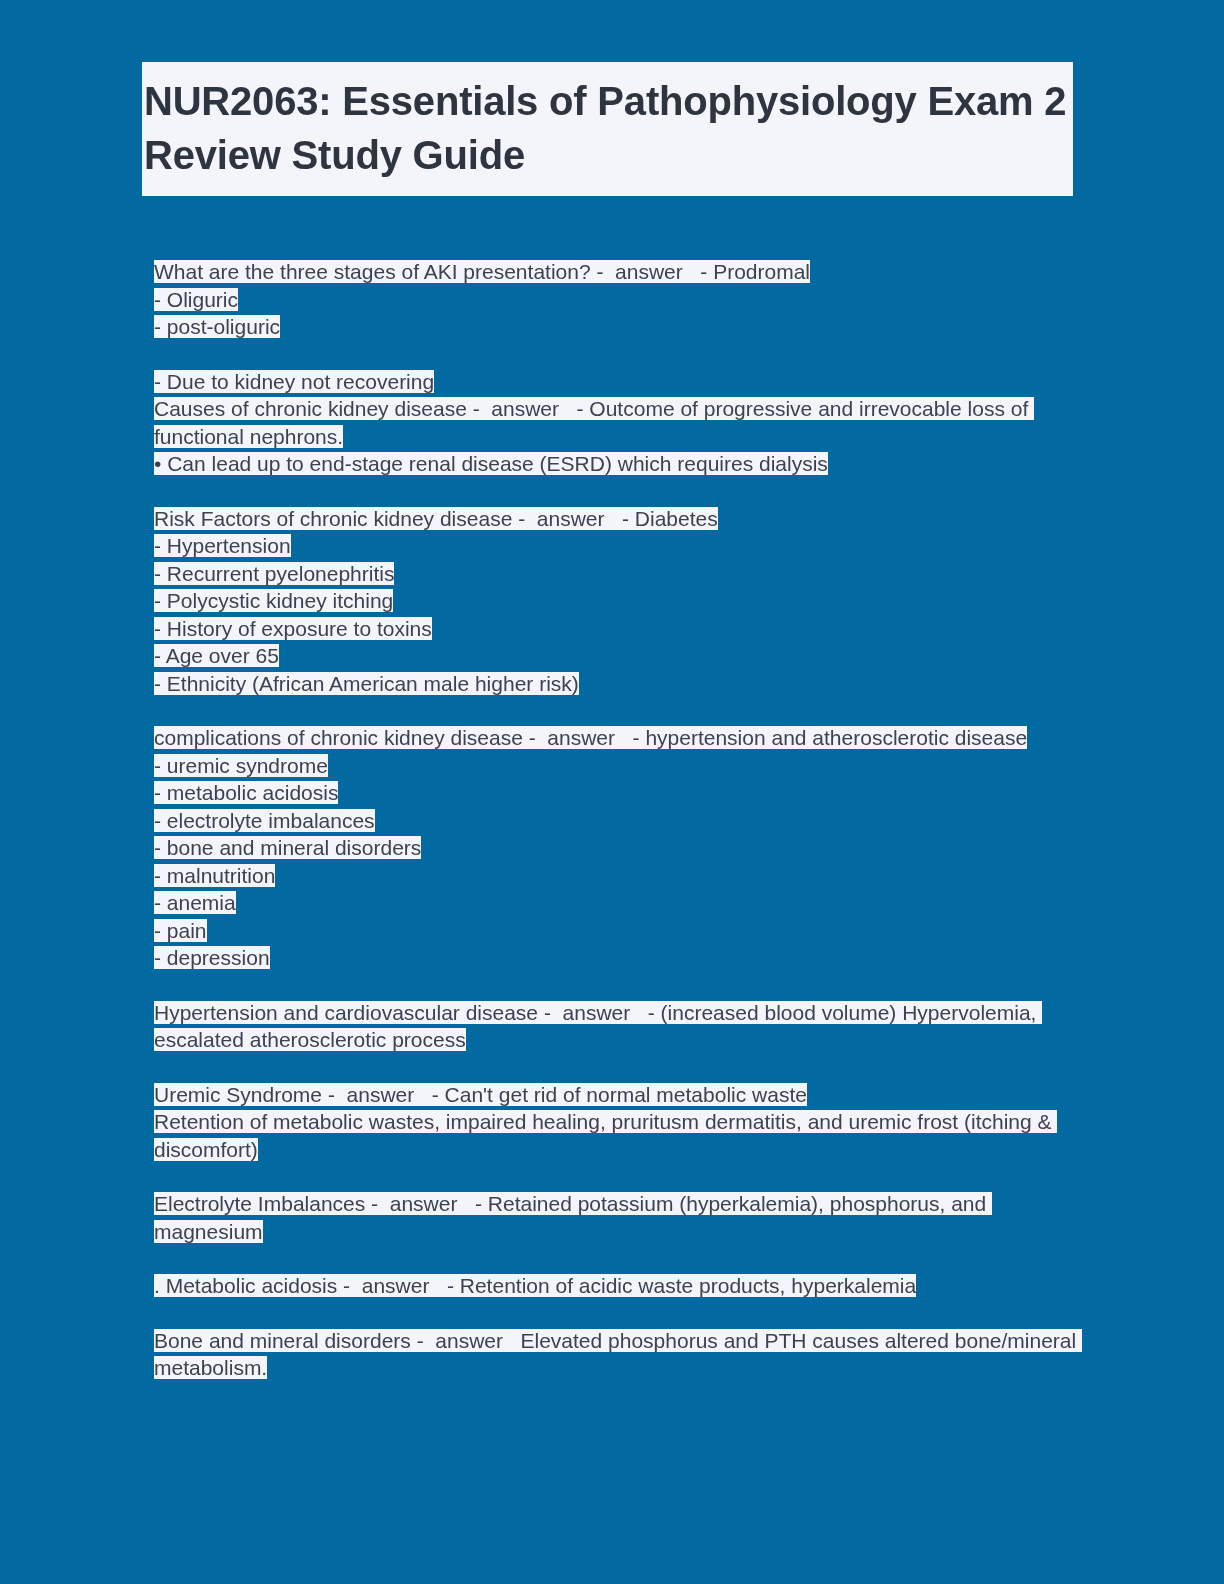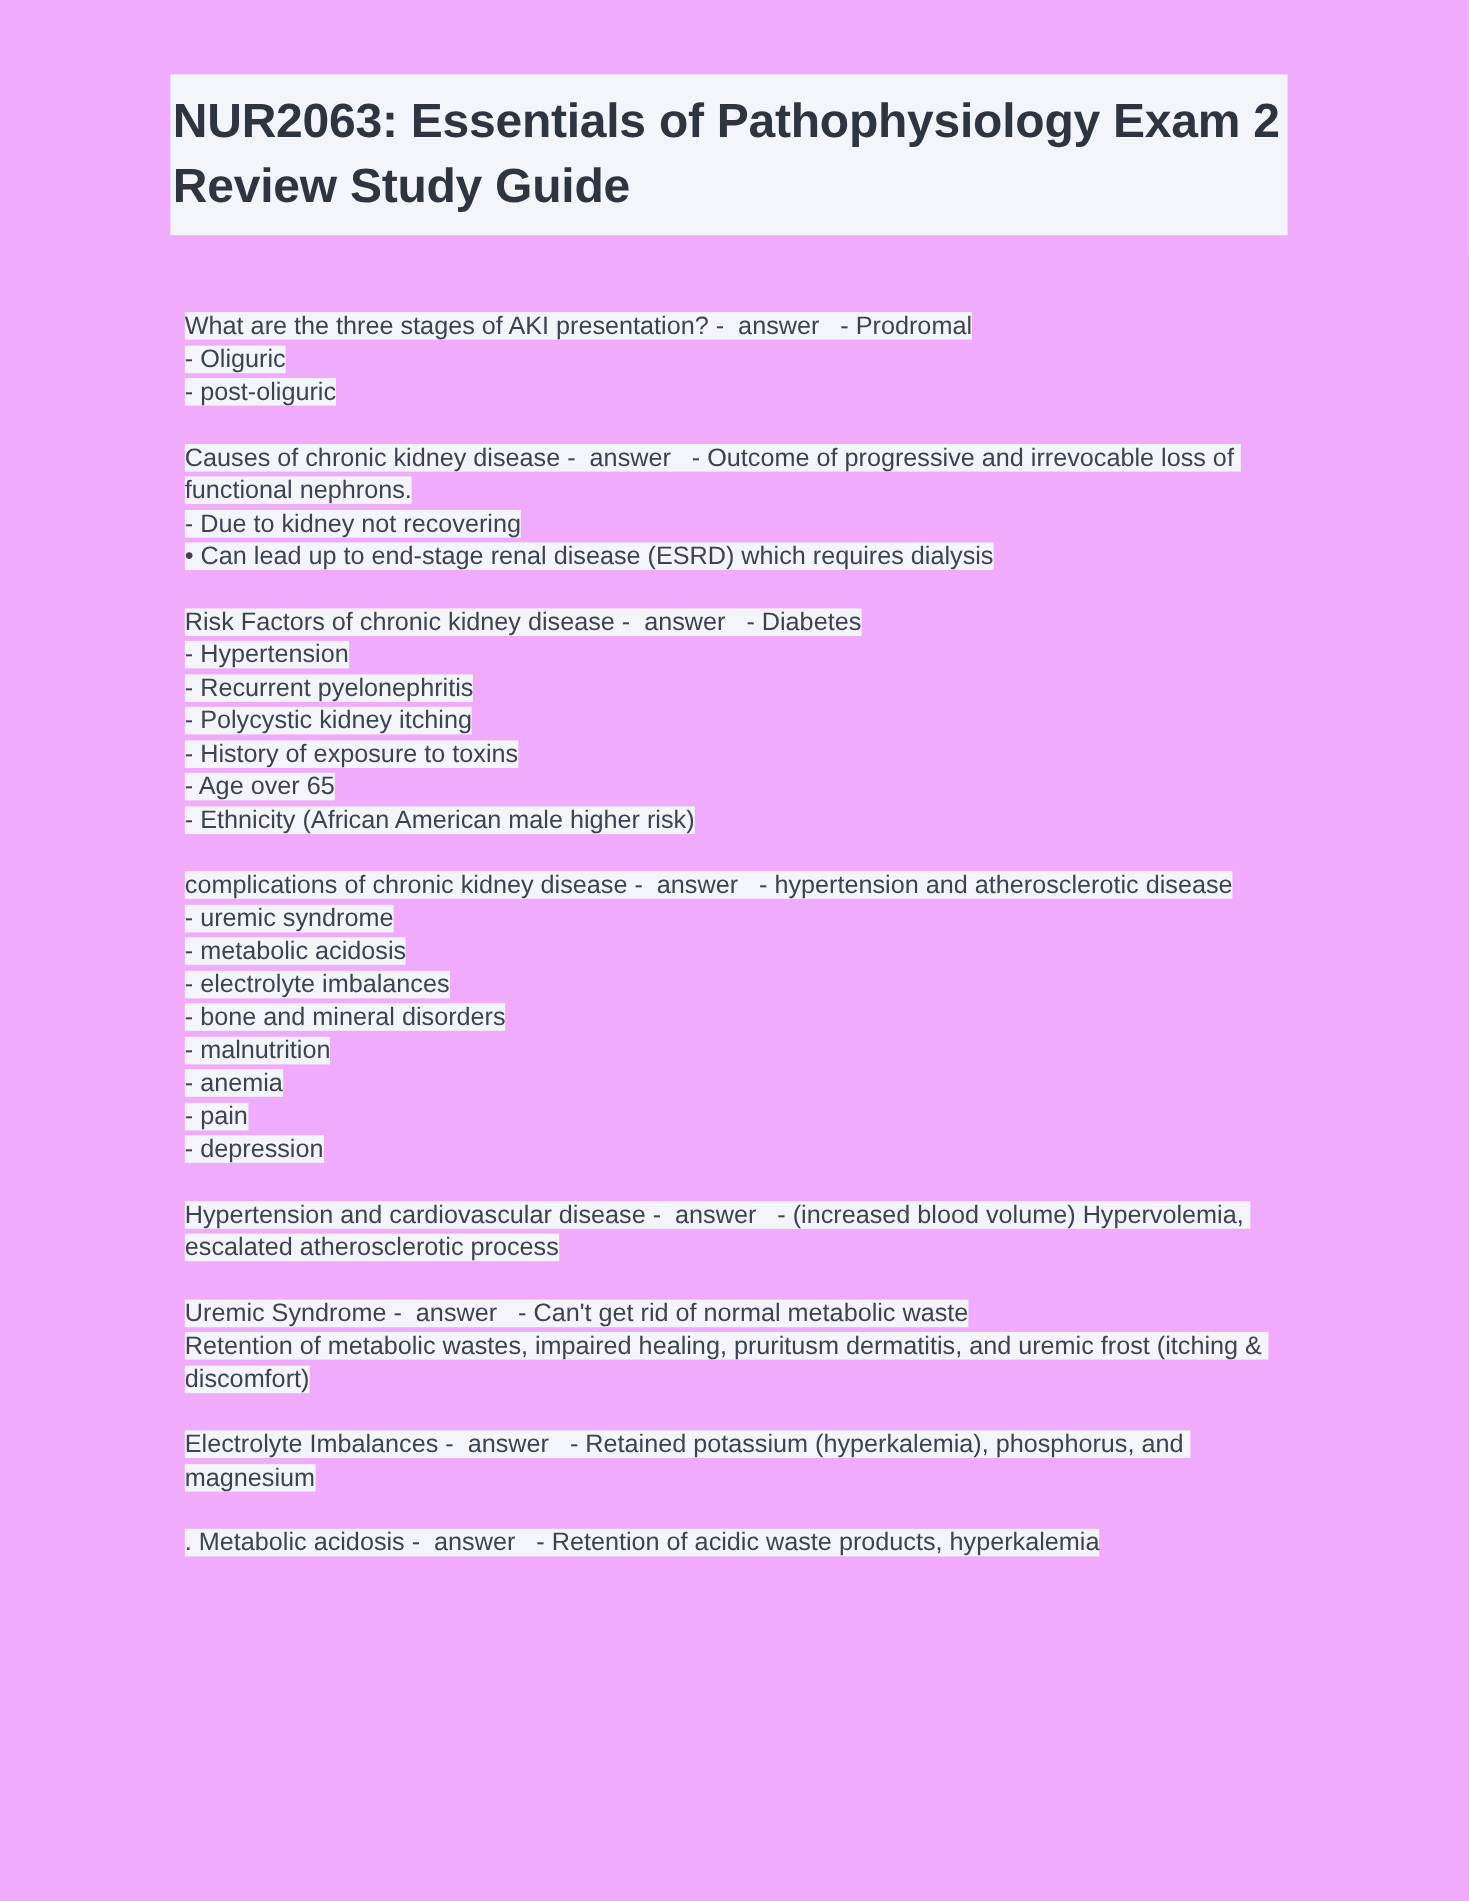--- a/index.html
+++ b/index.html
@@ -11,21 +11,21 @@
     width: 1224px;
     height: 1584px;
     font-family: "Liberation Sans", sans-serif;
     color: #3b4252;
     overflow: hidden;
   }
   .page {
     position: relative;
     width: 1224px;
     height: 1584px;
-    background: #f0abfc;
+    background: #0369a1;
   }
   .doc-header {
     position: absolute;
     left: 142px;
     top: 62px;
     width: 931px;
     background: #f4f5fa;
     padding: 12px 0 14px 0;
     box-sizing: border-box;
   }
@@ -71,22 +71,22 @@
     <h1 class="doc-title">NUR2063: Essentials of Pathophysiology Exam 2 Review Study Guide</h1>
   </div>
 
   <div class="doc-body">
       <div class="qa-block">
         <p class="qa-line"><span class="hl">What are the three stages of AKI presentation? -  answer   - Prodromal</span></p>
         <p class="qa-line"><span class="hl">- Oliguric</span></p>
         <p class="qa-line"><span class="hl">- post-oliguric</span></p>
       </div>
       <div class="qa-block">
+        <p class="qa-line"><span class="hl">- Due to kidney not recovering</span></p>
         <p class="qa-line"><span class="hl">Causes of chronic kidney disease -  answer   - Outcome of progressive and irrevocable loss of functional nephrons.</span></p>
-        <p class="qa-line"><span class="hl">- Due to kidney not recovering</span></p>
         <p class="qa-line"><span class="hl">• Can lead up to end-stage renal disease (ESRD) which requires dialysis</span></p>
       </div>
       <div class="qa-block">
         <p class="qa-line"><span class="hl">Risk Factors of chronic kidney disease -  answer   - Diabetes</span></p>
         <p class="qa-line"><span class="hl">- Hypertension</span></p>
         <p class="qa-line"><span class="hl">- Recurrent pyelonephritis</span></p>
         <p class="qa-line"><span class="hl">- Polycystic kidney itching</span></p>
         <p class="qa-line"><span class="hl">- History of exposure to toxins</span></p>
         <p class="qa-line"><span class="hl">- Age over 65</span></p>
         <p class="qa-line"><span class="hl">- Ethnicity (African American male higher risk)</span></p>
@@ -108,15 +108,18 @@
       <div class="qa-block">
         <p class="qa-line"><span class="hl">Uremic Syndrome -  answer   - Can't get rid of normal metabolic waste</span></p>
         <p class="qa-line"><span class="hl">Retention of metabolic wastes, impaired healing, pruritusm dermatitis, and uremic frost (itching &amp; discomfort)</span></p>
       </div>
       <div class="qa-block">
         <p class="qa-line"><span class="hl">Electrolyte Imbalances -  answer   - Retained potassium (hyperkalemia), phosphorus, and magnesium</span></p>
       </div>
       <div class="qa-block">
         <p class="qa-line"><span class="hl">. Metabolic acidosis -  answer   - Retention of acidic waste products, hyperkalemia</span></p>
       </div>
+      <div class="qa-block">
+        <p class="qa-line"><span class="hl">Bone and mineral disorders -  answer   Elevated phosphorus and PTH causes altered bone/mineral metabolism.</span></p>
+      </div>
     </div>
 
 </div>
 
 </body></html>

